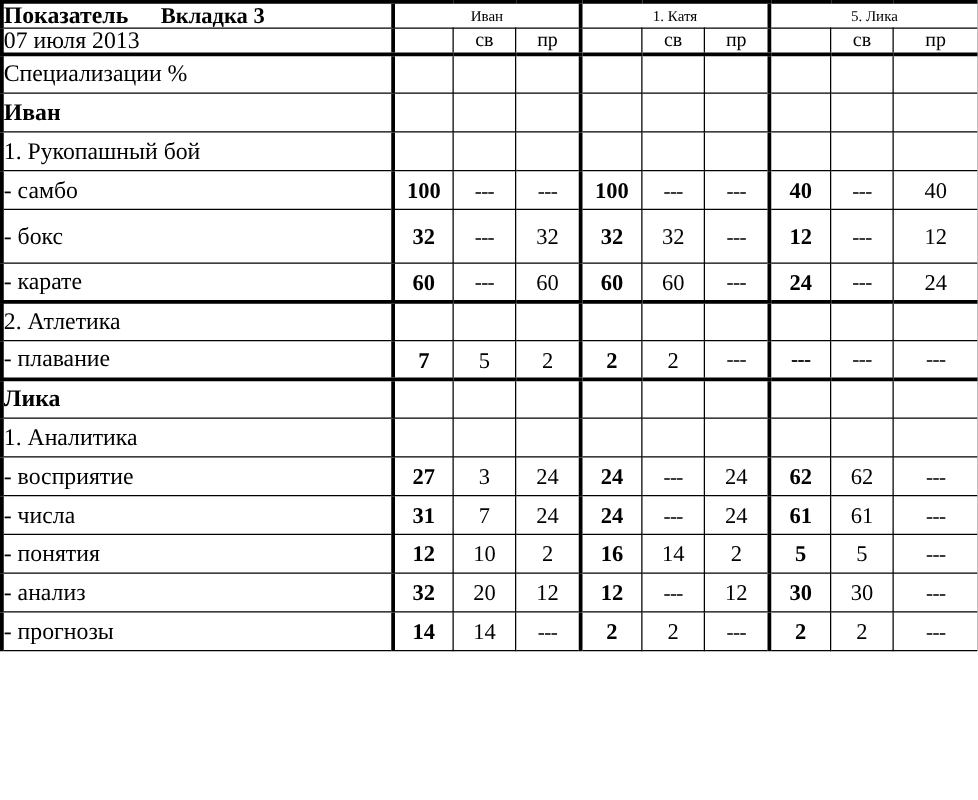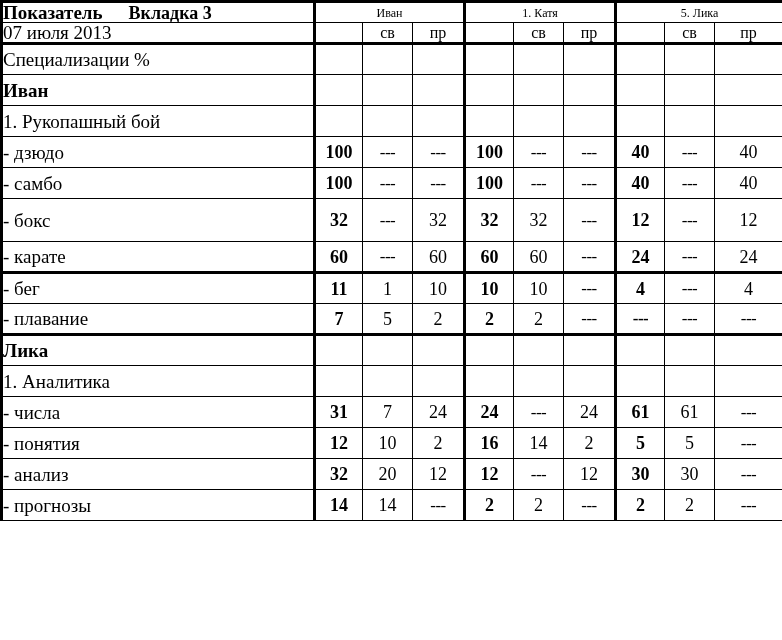--- a/index.html
+++ b/index.html
@@ -175,32 +175,20 @@
           <td class="num empty"></td>
           <td class="num empty"></td>
           <td class="num total bl-thick empty"></td>
           <td class="num empty"></td>
           <td class="num empty"></td>
           <td class="num total bl-thick empty"></td>
           <td class="num empty"></td>
           <td class="num br-thick empty"></td>
         </tr>
         <tr style="height: 31px;">
-          <td class="label bl-thick">- дзюдо</td>
-          <td class="num total bl-thick">100</td>
-          <td class="num dash">---</td>
-          <td class="num dash">---</td>
-          <td class="num total bl-thick">100</td>
-          <td class="num dash">---</td>
-          <td class="num dash">---</td>
-          <td class="num total bl-thick">40</td>
-          <td class="num dash">---</td>
-          <td class="num br-thick">40</td>
-        </tr>
-        <tr style="height: 31px;">
           <td class="label bl-thick">- самбо</td>
           <td class="num total bl-thick">100</td>
           <td class="num dash">---</td>
           <td class="num dash">---</td>
           <td class="num total bl-thick">100</td>
           <td class="num dash">---</td>
           <td class="num dash">---</td>
           <td class="num total bl-thick">40</td>
           <td class="num dash">---</td>
           <td class="num br-thick">40</td>
@@ -223,30 +211,30 @@
           <td class="num bb-thick dash">---</td>
           <td class="num bb-thick">60</td>
           <td class="num total bl-thick bb-thick">60</td>
           <td class="num bb-thick">60</td>
           <td class="num bb-thick dash">---</td>
           <td class="num total bl-thick bb-thick">24</td>
           <td class="num bb-thick dash">---</td>
           <td class="num br-thick bb-thick">24</td>
         </tr>
         <tr style="height: 31px;">
-          <td class="label bl-thick">- бег</td>
-          <td class="num total bl-thick">11</td>
-          <td class="num">1</td>
-          <td class="num">10</td>
-          <td class="num total bl-thick">10</td>
-          <td class="num">10</td>
-          <td class="num dash">---</td>
-          <td class="num total bl-thick">4</td>
-          <td class="num dash">---</td>
-          <td class="num br-thick">4</td>
+          <td class="label bl-thick">2. Атлетика</td>
+          <td class="num total bl-thick empty"></td>
+          <td class="num empty"></td>
+          <td class="num empty"></td>
+          <td class="num total bl-thick empty"></td>
+          <td class="num empty"></td>
+          <td class="num empty"></td>
+          <td class="num total bl-thick empty"></td>
+          <td class="num empty"></td>
+          <td class="num br-thick empty"></td>
         </tr>
         <tr style="height: 31px; margin-top: 32px;">
           <td class="label bl-thick bb-thick">- плавание</td>
           <td class="num total bl-thick bb-thick">7</td>
           <td class="num bb-thick">5</td>
           <td class="num bb-thick">2</td>
           <td class="num total bl-thick bb-thick">2</td>
           <td class="num bb-thick">2</td>
           <td class="num bb-thick dash">---</td>
           <td class="num total bl-thick bb-thick dash">---</td>
@@ -269,20 +257,32 @@
           <td class="label bl-thick">1. Аналитика</td>
           <td class="num total bl-thick empty"></td>
           <td class="num empty"></td>
           <td class="num empty"></td>
           <td class="num total bl-thick empty"></td>
           <td class="num empty"></td>
           <td class="num empty"></td>
           <td class="num total bl-thick empty"></td>
           <td class="num empty"></td>
           <td class="num br-thick empty"></td>
+        </tr>
+        <tr style="height: 31px;">
+          <td class="label bl-thick">- восприятие</td>
+          <td class="num total bl-thick">27</td>
+          <td class="num">3</td>
+          <td class="num">24</td>
+          <td class="num total bl-thick">24</td>
+          <td class="num dash">---</td>
+          <td class="num">24</td>
+          <td class="num total bl-thick">62</td>
+          <td class="num">62</td>
+          <td class="num br-thick dash">---</td>
         </tr>
         <tr style="height: 31px;">
           <td class="label bl-thick">- числа</td>
           <td class="num total bl-thick">31</td>
           <td class="num">7</td>
           <td class="num">24</td>
           <td class="num total bl-thick">24</td>
           <td class="num dash">---</td>
           <td class="num">24</td>
           <td class="num total bl-thick">61</td>

